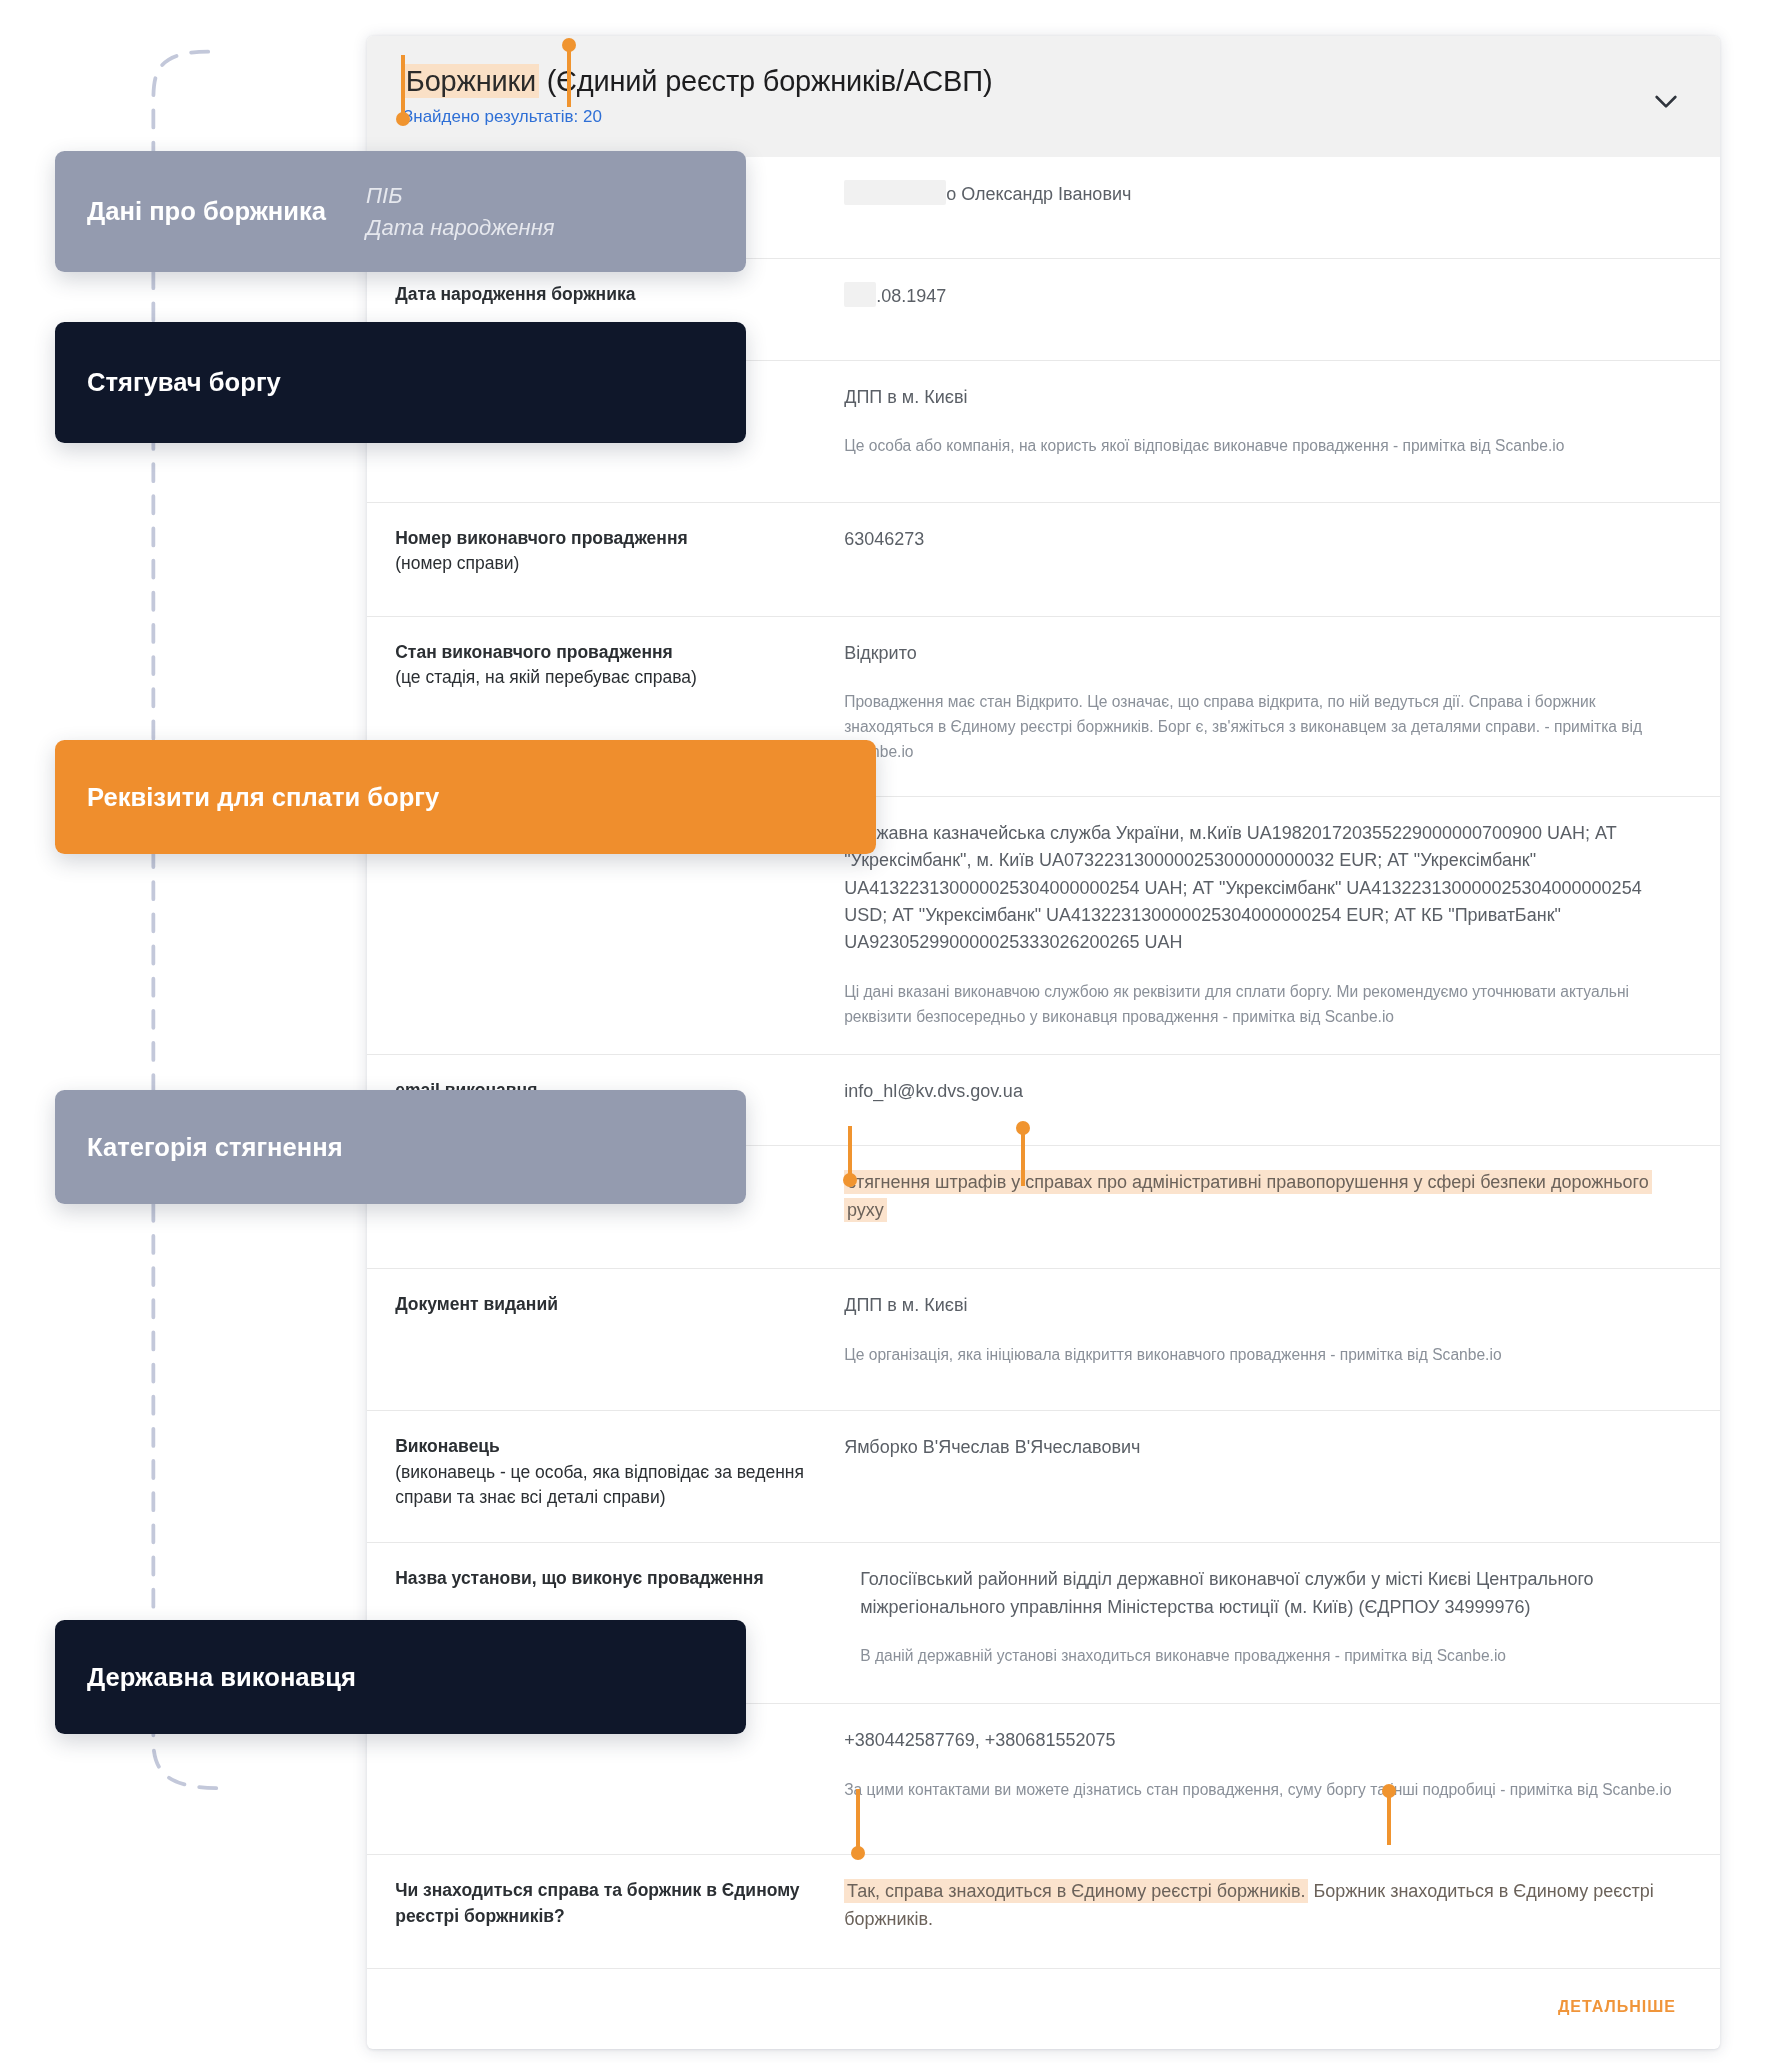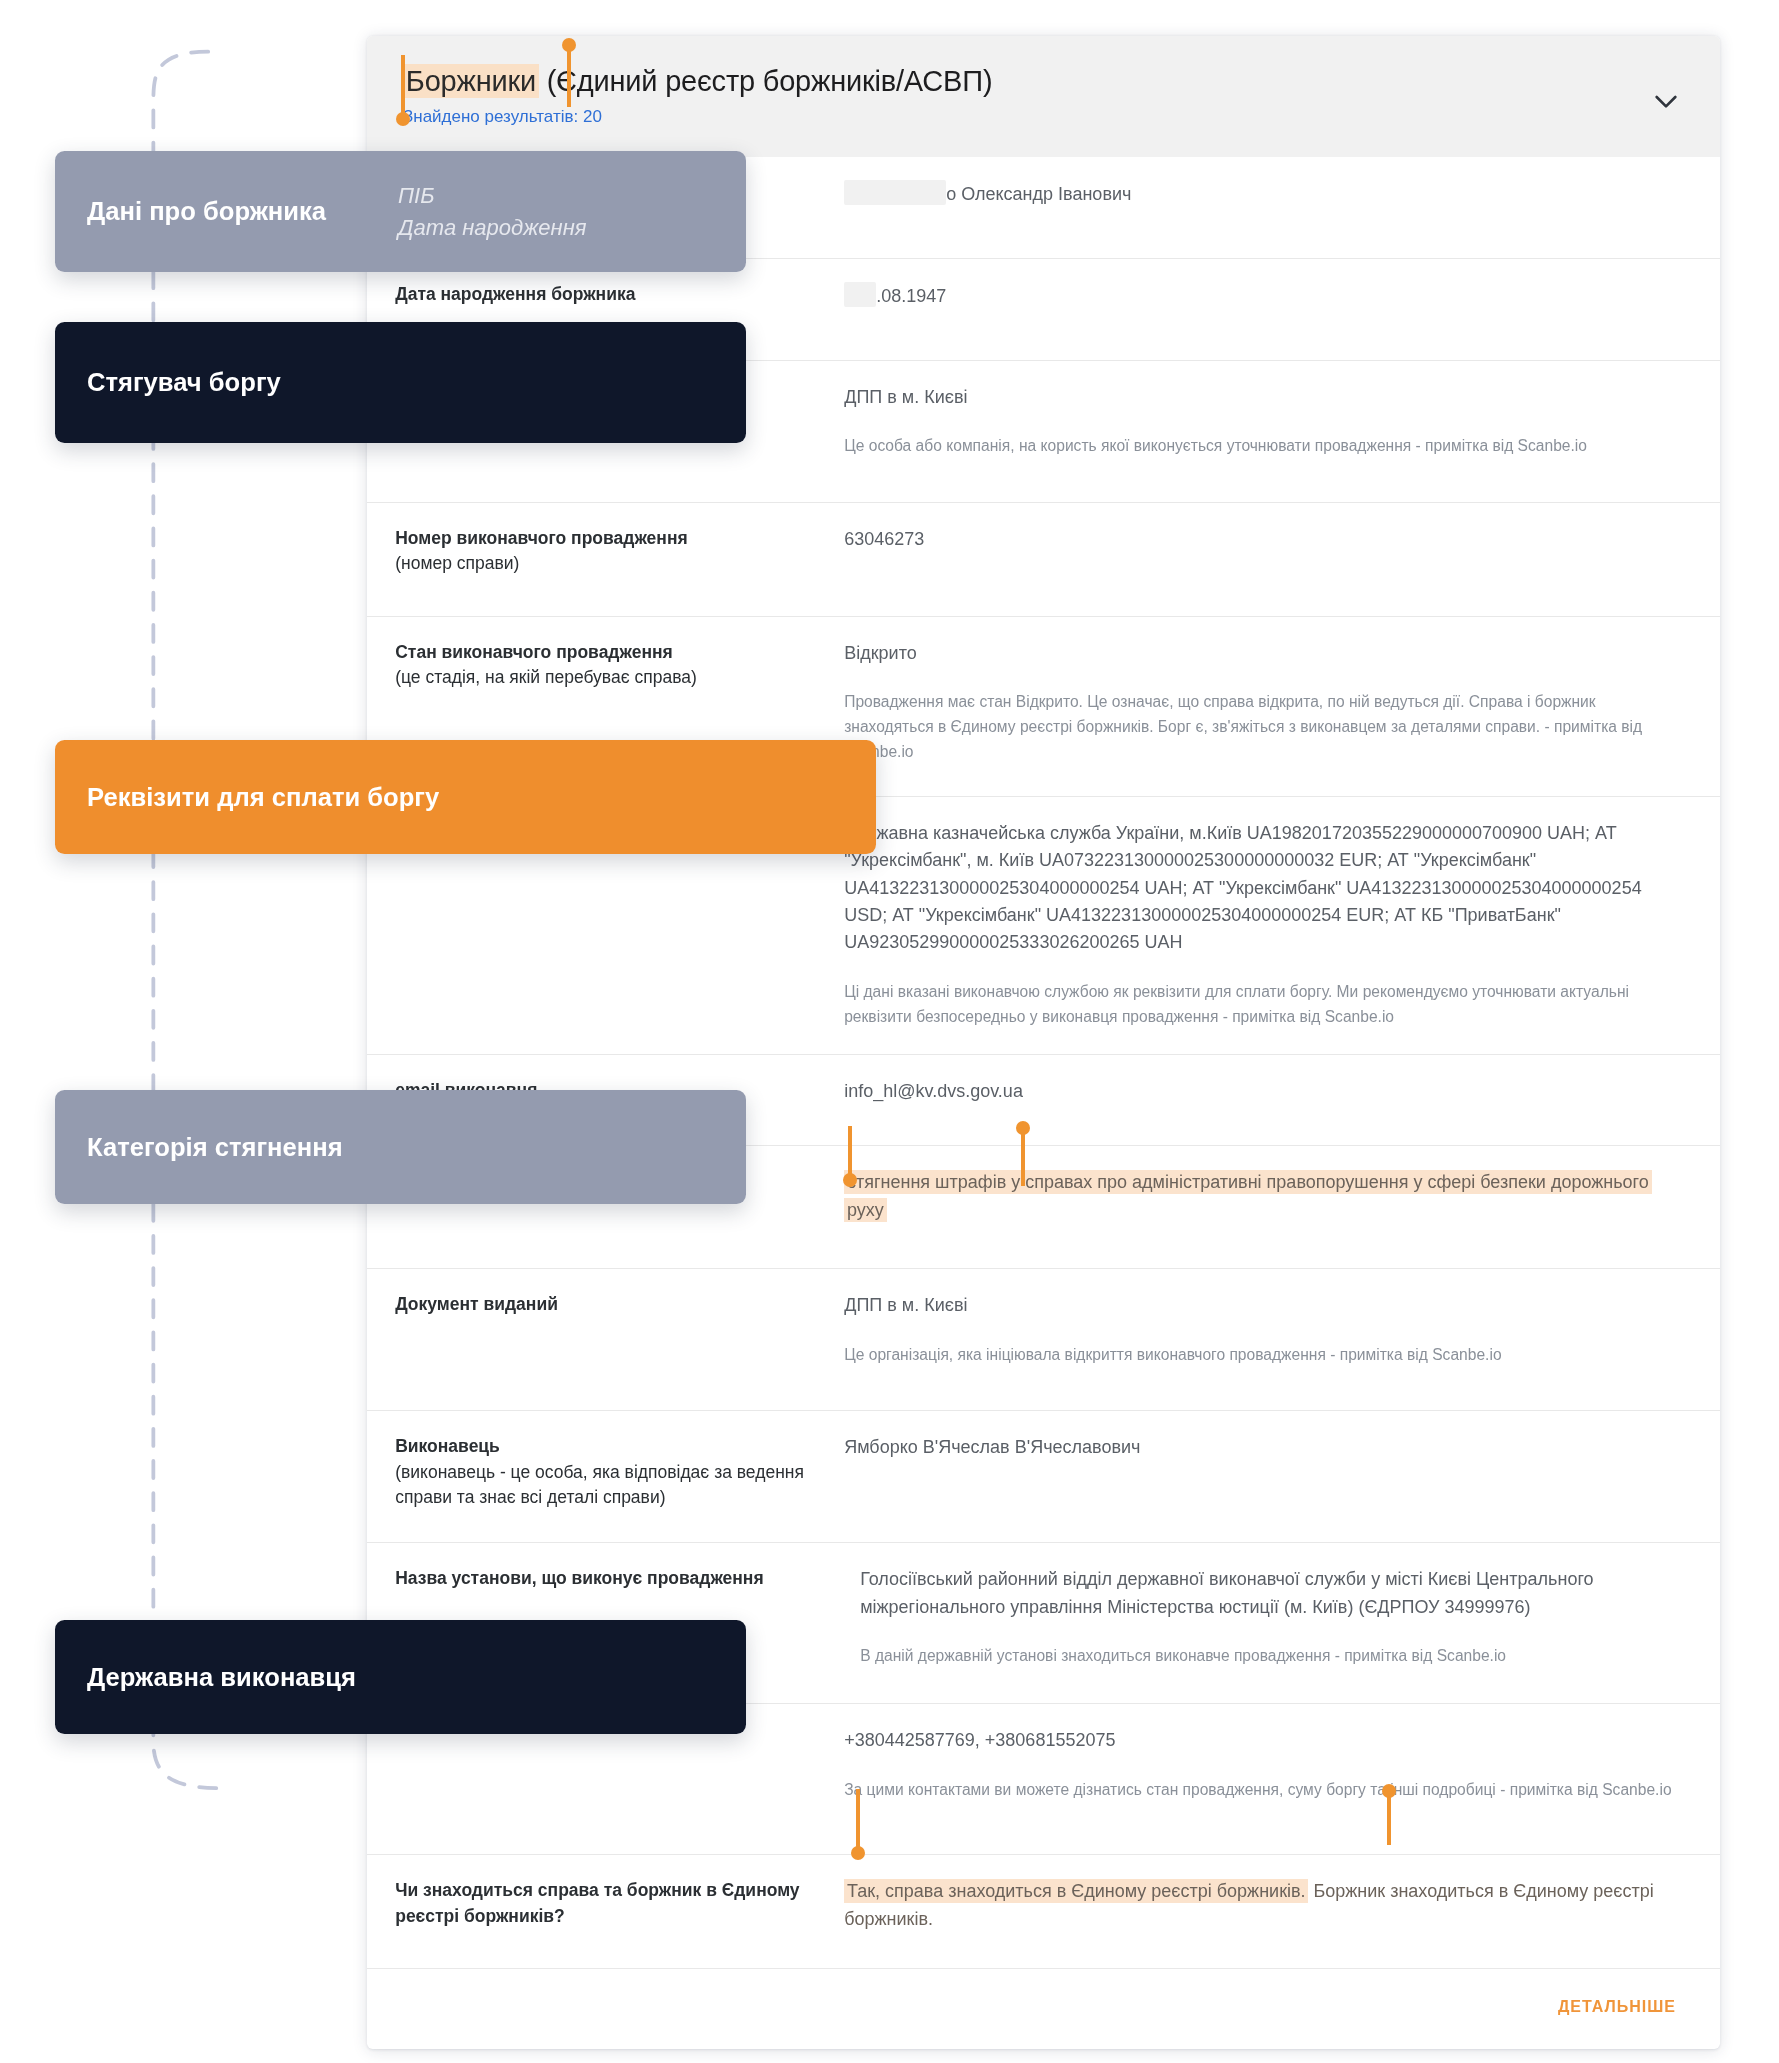--- a/index.html
+++ b/index.html
@@ -140,21 +140,20 @@
 
   
   .chip {
     position: absolute;
     border-radius: 9.5px;
     display: flex;
     align-items: center;
     color: #ffffff;
     box-shadow: 0 7.6px 21px rgba(40,48,70,0.20);
     padding: 0 32px;
-    gap: 32px;
   }
   .chip .chip-title {
     font-size: 25.6px;
     font-weight: 700;
     white-space: nowrap;
   }
   .chip .chip-extra {
     margin-left: 40px;
     font-style: italic;
     font-size: 22px;
@@ -225,21 +224,21 @@
         </div>
       </div>
 
       <div class="row" style="min-height:142px;">
         <div class="label">
           <b></b>
           <span class="sub">че</span>
         </div>
         <div class="value">
           <span>ДПП в м. Києві</span>
-          <span class="note">Це особа або компанія, на користь якої виконується уточнювати провадження - примітка від Scanbe.io</span>
+          <span class="note">Це особа або компанія, на користь якої відповідає виконавче провадження - примітка від Scanbe.io</span>
         </div>
       </div>
 
       <div class="row" style="min-height:114px;justify-content:center;">
         <div class="label">
           <b>Номер виконавчого провадження</b>
           <span class="sub">(номер справи)</span>
         </div>
         <div class="value">
           <span>63046273</span>

